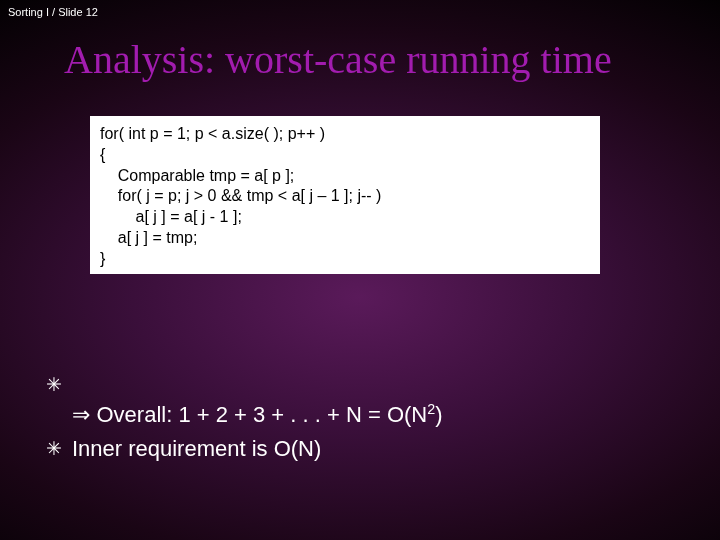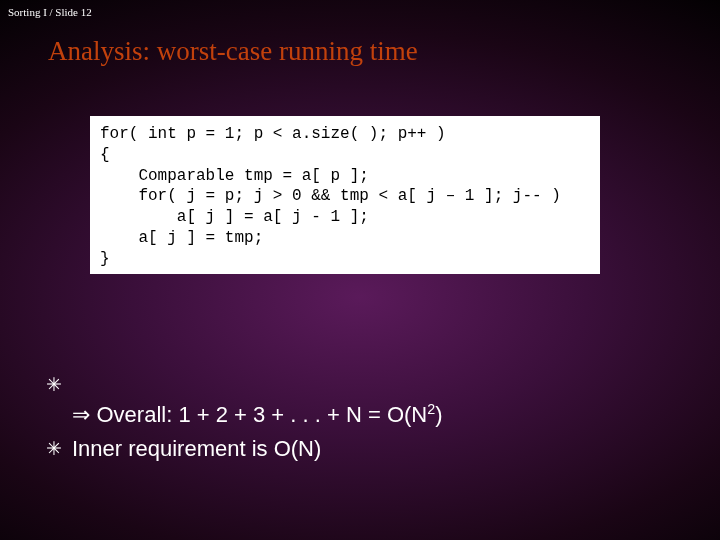--- a/index.html
+++ b/index.html
@@ -7,41 +7,41 @@
   body {
     background: radial-gradient(ellipse 90% 70% at 50% 55%, #5a1a5a 0%, #3a0f3a 35%, #1a0515 70%, #000000 100%);
     font-family: "Times New Roman", Times, serif;
     color: #ffffff;
     position: relative;
   }
   .header {
     position: absolute;
     top: 6px;
     left: 8px;
-    font-family: Liberation Serif, serif;
+    font-family: Liberation Sans, sans-serif;
     font-size: 11px;
     color: #ffffff;
   }
   .title {
     position: absolute;
     top: 36px;
-    left: 48px;
-    font-size: 27px;
+    left: 64px;
+    font-size: 40px;
     font-family: "Times New Roman", serif;
-    color: #c2410c;
+    color: #a21caf;
   }
   .codebox {
     position: absolute;
     top: 116px;
     left: 90px;
     width: 510px;
     height: 158px;
     background: #ffffff;
     color: #000000;
-    font-family: Liberation Mono, monospace;
+    font-family: Liberation Sans, sans-serif;
     font-size: 16px;
     line-height: 1.3;
     padding: 8px 10px;
     white-space: pre;
   }
   .bullets {
     position: absolute;
     top: 370px;
     left: 46px;
     right: 40px;

